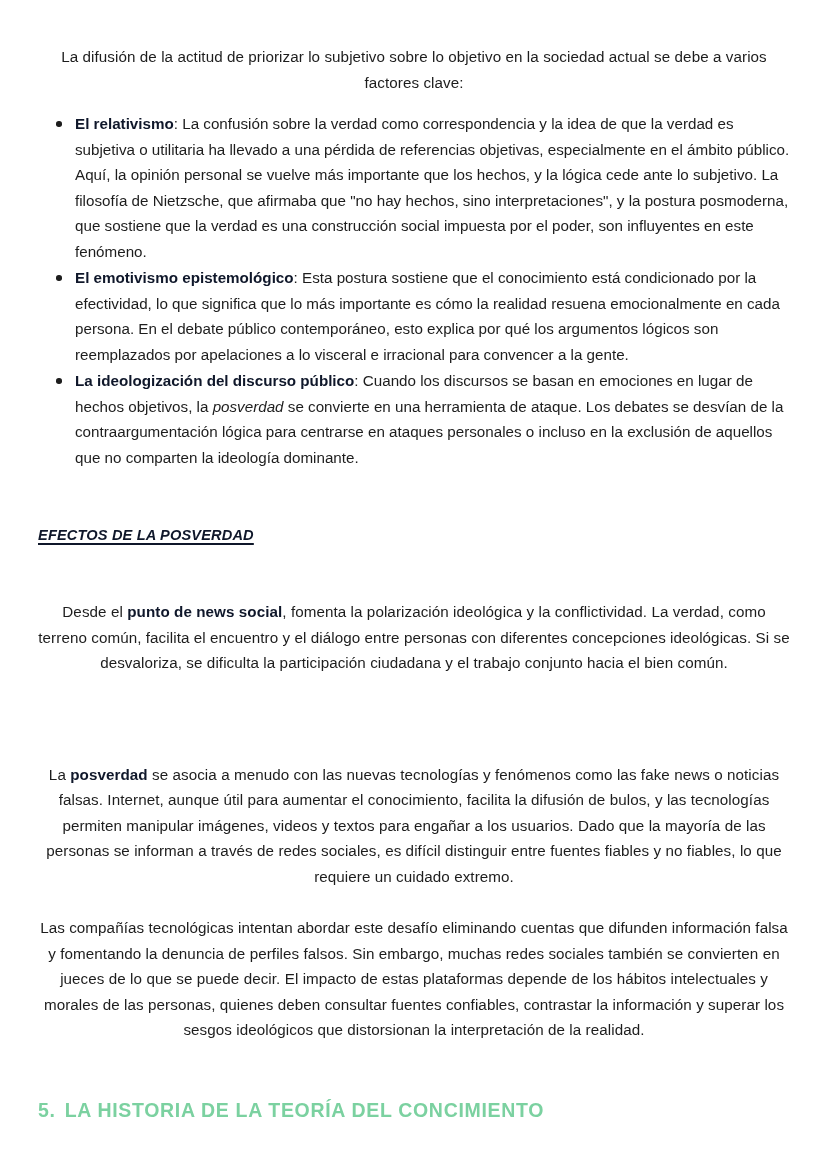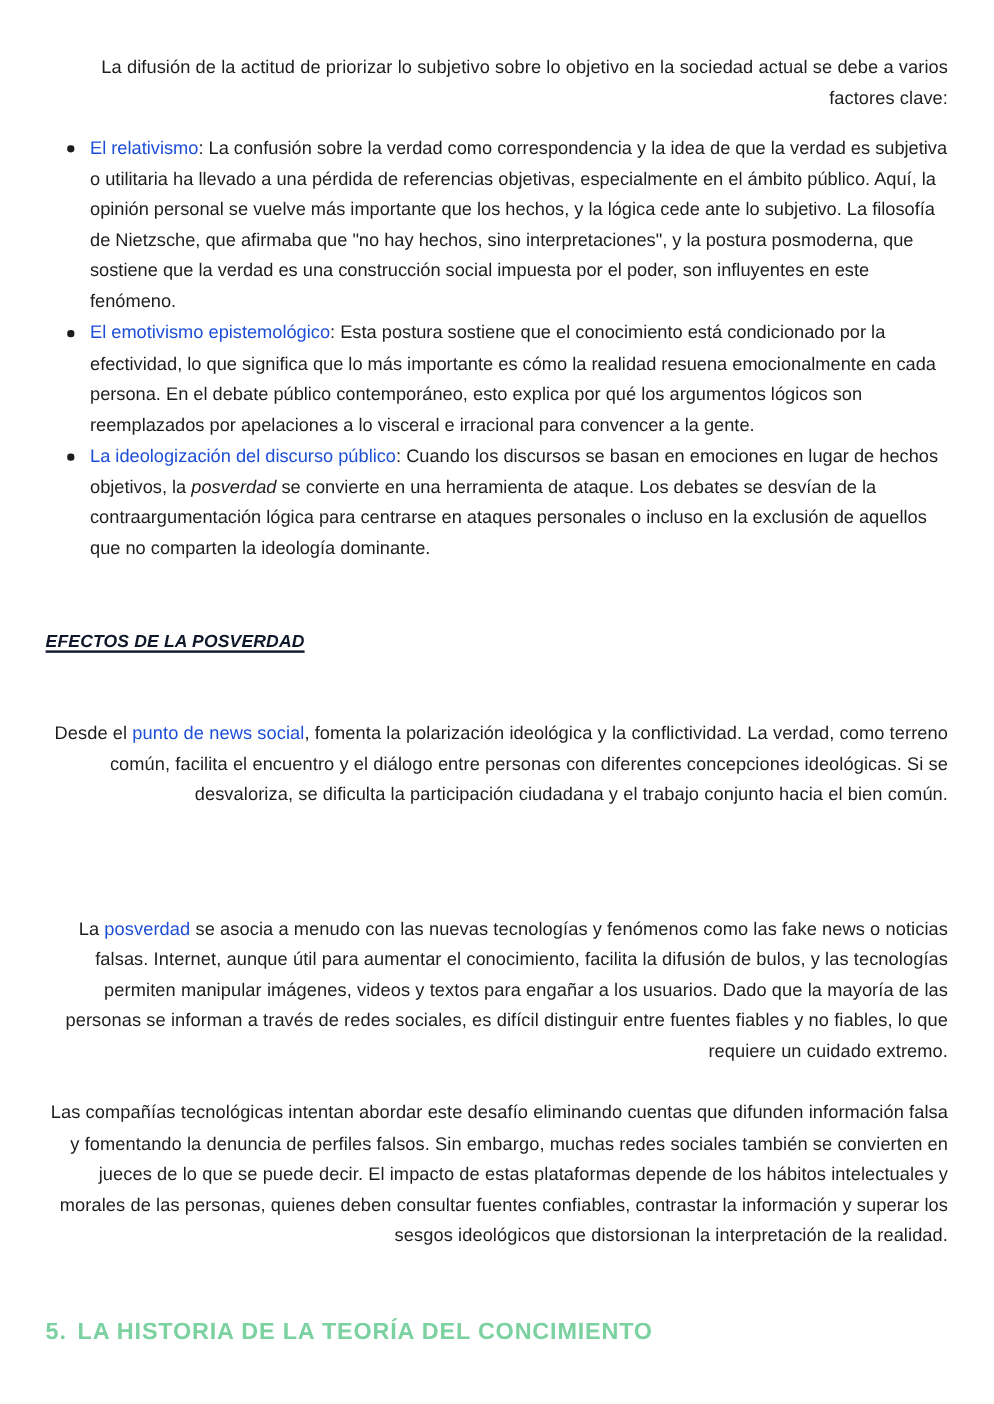--- a/index.html
+++ b/index.html
@@ -23,25 +23,25 @@
     padding: 44px 38px 0 38px;
     background: #ffffff;
   }
 
   
   .para {
     font-size: 15.2px;
     line-height: 25.5px;
     color: #1d1d1d;
     margin: 0;
-    text-align: right;
+    text-align: center;
     letter-spacing: 0.005em;
   }
 
-  b, strong { font-weight: 400; color: #1d4ed8; }
+  b, strong { font-weight: 700; color: #0f172a; }
   i, em { font-style: italic; }
 
   
   ul.bullets {
     list-style: none;
     margin: 16px 0 0 0;
     padding: 0;
   }
   ul.bullets > li {
     position: relative;

